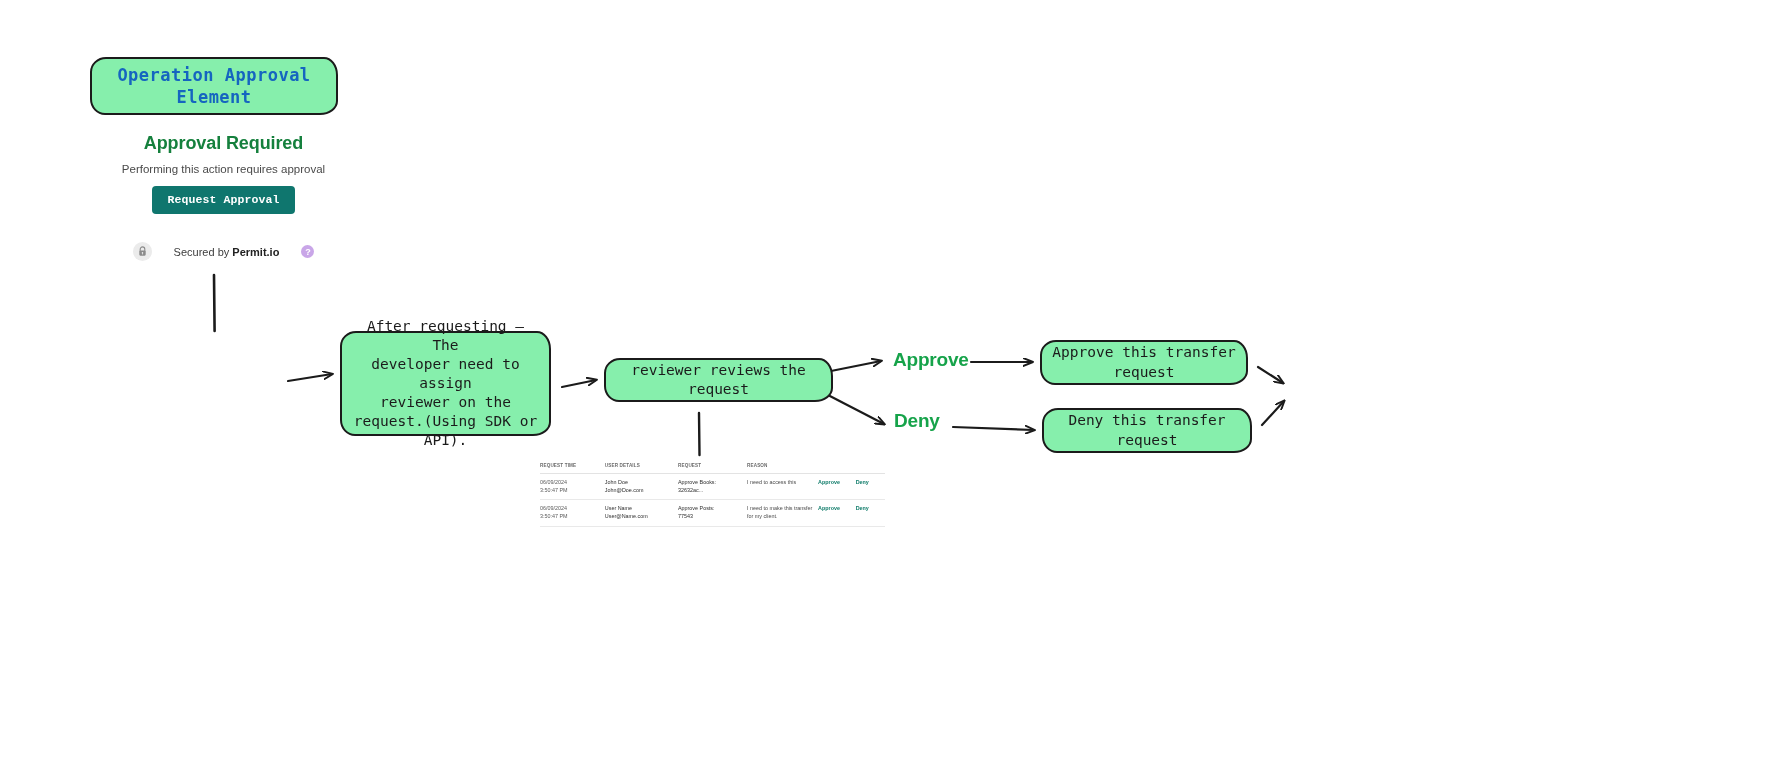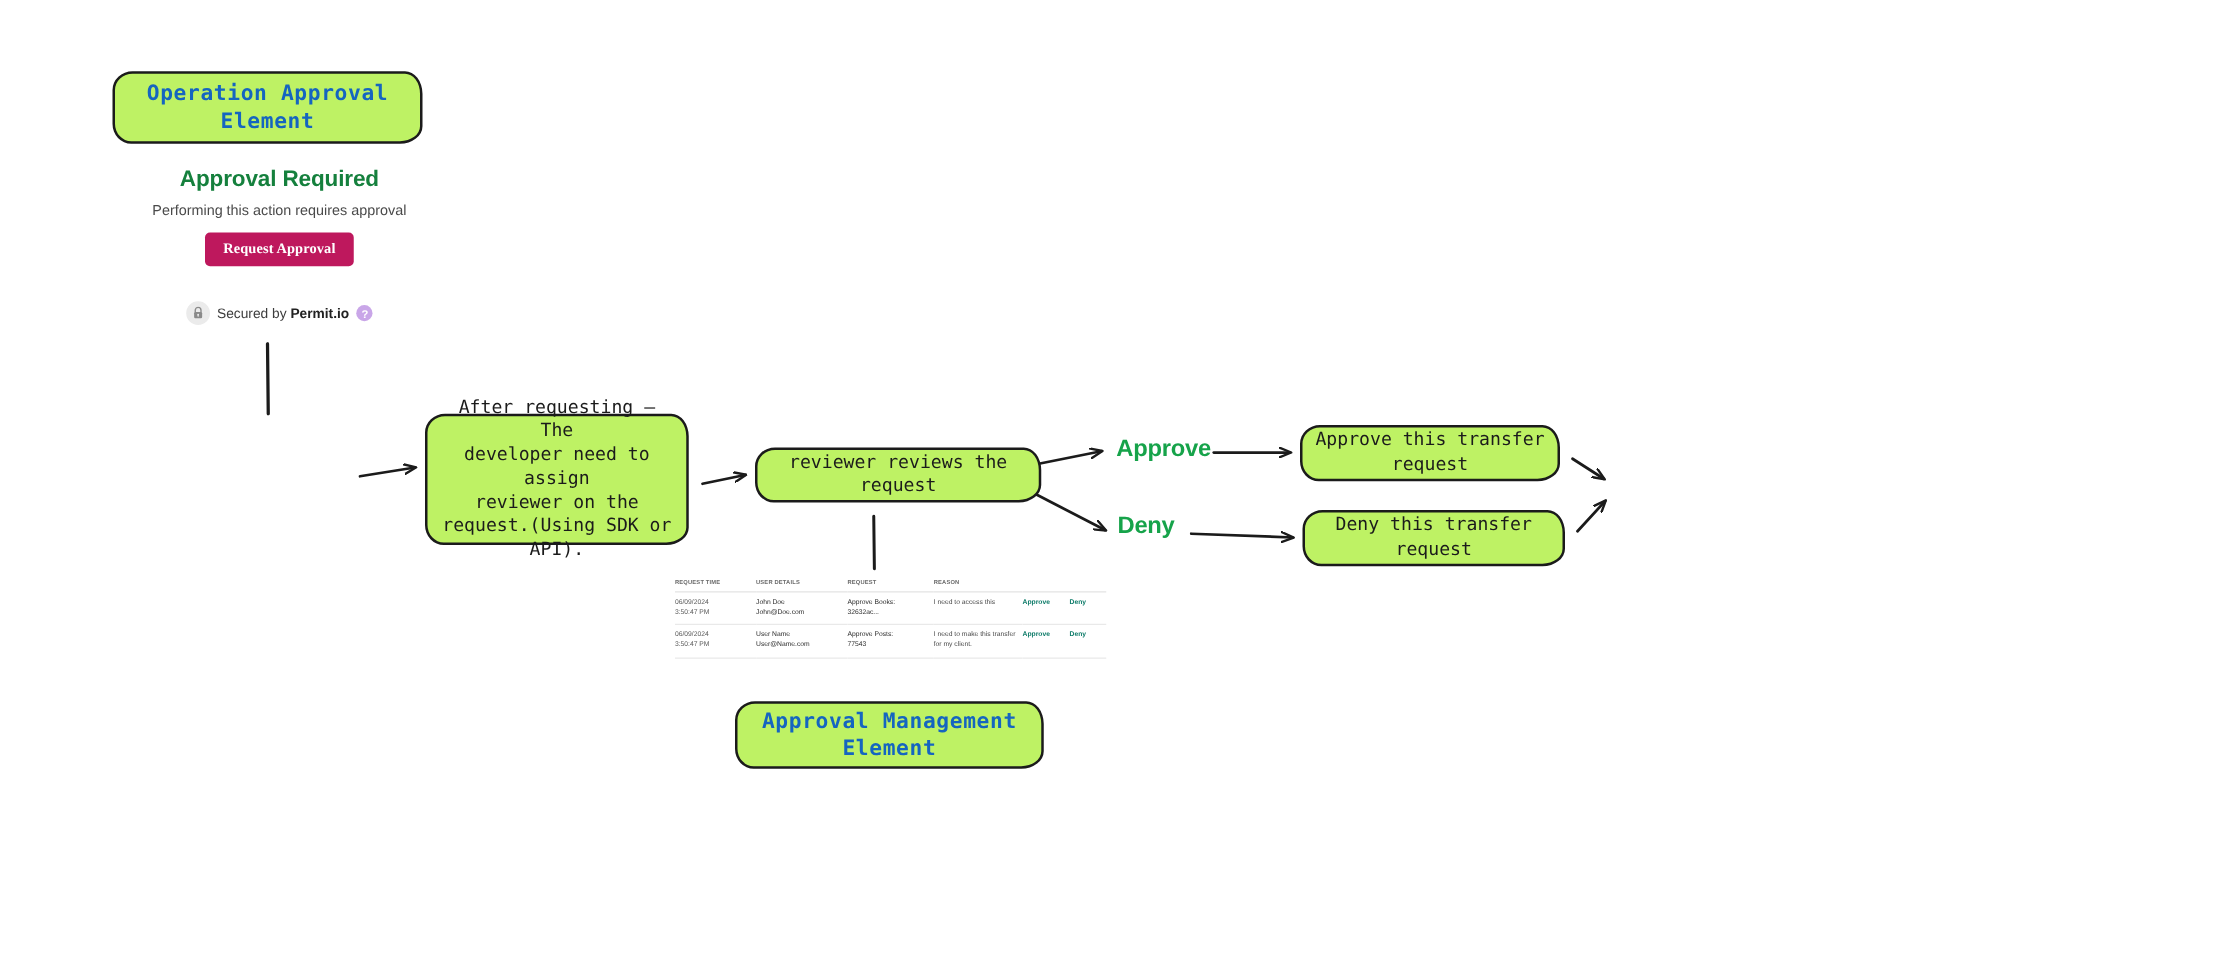--- a/index.html
+++ b/index.html
@@ -21,21 +21,21 @@
   .stage {
     position: absolute;
     inset: 0;
     width: 1771px;
     height: 762px;
   }
 
   
   .node {
     position: absolute;
-    background: #bef264;
+    background: #86efac;
     border: 2.2px solid #1b1b1b;
     border-radius: 16px 14px 18px 15px / 15px 18px 14px 16px;
     display: flex;
     align-items: center;
     justify-content: center;
     text-align: center;
     font-family: "DejaVu Sans Mono", "Liberation Mono", monospace;
     font-size: 14.5px;
     line-height: 1.32;
     color: #1b1b1b;
@@ -84,37 +84,37 @@
     margin: 0 0 9px 0;
     letter-spacing: -0.1px;
   }
   #permit-widget .widget-sub {
     font-size: 11.5px;
     color: #4a4a4a;
     margin: 0 0 11px 0;
   }
   #permit-widget .request-btn {
     display: inline-block;
-    background: #be185d;
+    background: #0f766e;
     color: #ffffff;
     font-size: 11.5px;
     font-weight: 700;
     padding: 7px 15px 8px 15px;
     border: none;
     border-radius: 4px;
     cursor: pointer;
     letter-spacing: 0.1px;
-    font-family: Liberation Serif, serif;
+    font-family: Liberation Mono, monospace;
   }
   #permit-widget .secured-row {
     margin-top: 28px;
     display: flex;
     align-items: center;
     justify-content: center;
-    gap: 6px;
+    gap: 22px;
     font-size: 11px;
     color: #3d3d3d;
   }
   .lock-badge {
     width: 19px;
     height: 19px;
     border-radius: 50%;
     background: #ebebeb;
     display: inline-flex;
     align-items: center;
@@ -342,17 +342,14 @@
         <td class="col-action">
           <span class="tbl-link">Approve</span>
         </td>
         <td class="col-action">
           <span class="tbl-link deny">Deny</span>
         </td>
       </tr>
     </tbody>
   </table>
 
-  <div class="node label-node" id="approval-mgmt-element-box" style="color:#1565c0;">
-    <span class="node-text">Approval Management Element</span>
-  </div>
 
 </div>
 
 </body></html>

